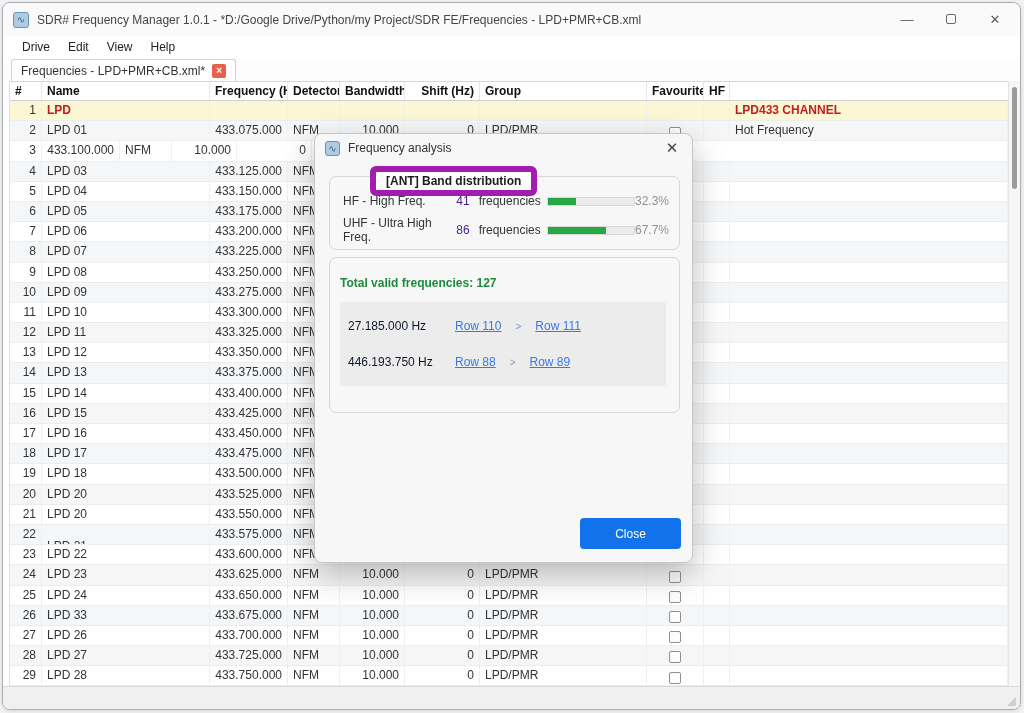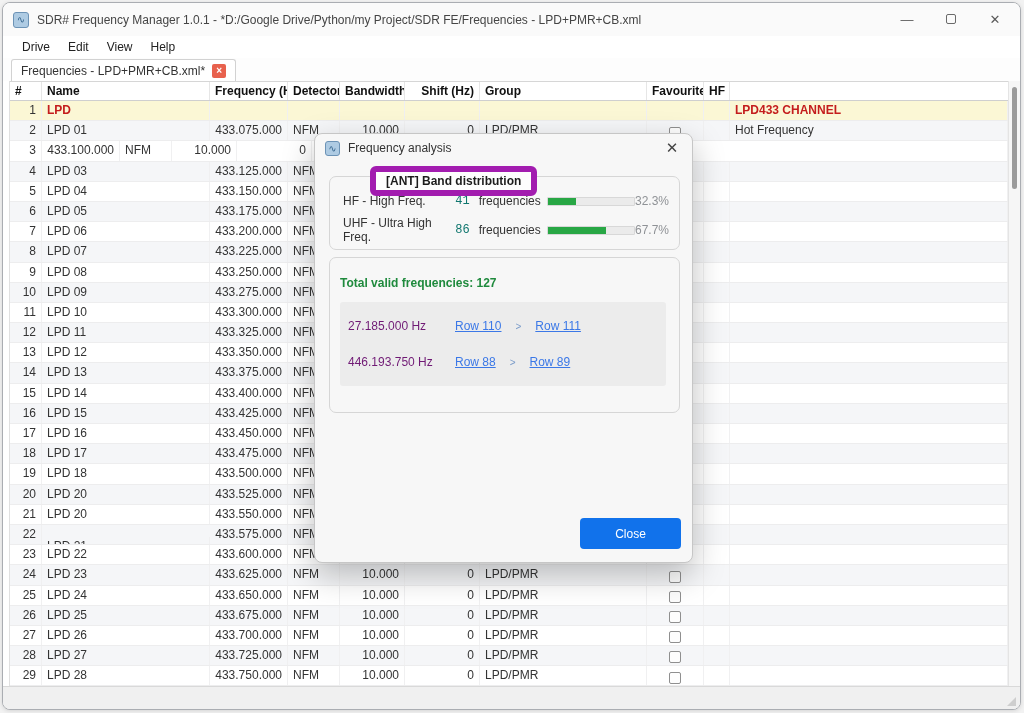--- a/index.html
+++ b/index.html
@@ -64,33 +64,33 @@
 
   .groupbox { position:absolute; left:14px; width:351px; border:1px solid #d6d6d6; border-radius:7px; }
   .g-band { top:42px; height:74px; }
   .g-stat { top:123px; height:156px; }
   .legend { position:absolute; top:-11px; left:8px; background:#fdfdfd; border:6px solid #a21caf;
     border-radius:6px; padding:2px 10px; font-weight:bold; color:#1c1c1c;margin-left:32px; }
 
   .bandrows { padding:17px 8px 0 13px; display:flex; flex-direction:column; gap:8px; }
   .bandrow { display:flex; align-items:center; }
   .blabel { width:120px; color:#333; }
-  .bcount { width:24px; text-align:right; color:#0f766e;font-family:Liberation Mono, monospace; }
+  .bcount { width:24px; text-align:right; color:#4c1d95; }
   .bunit { margin-left:9px; width:64px; color:#333; }
   .bar { width:100px; height:9px; background:#ebebeb; border:1px solid #d8d8d8; border-radius:1px; margin-left:6px; position:relative; }
   .fill { position:absolute; left:0; top:0; bottom:0; background:#28a745; }
   .bpct { flex:1; text-align:right; color:#8f9296; padding-right:2px; }
 
   .stat-body { padding:18px 10px 0 10px; }
   .total-line { color:#1f8a3d; font-weight:bold; }
   .dup-line { color:#d43a3a; font-weight:bold; margin-top:4px; }
   .dupbox { margin-top:12px; margin-right:3px; height:84px; background:#ececec; border-radius:3px;
     display:flex; flex-direction:column; justify-content:space-around; padding:6px 8px; }
   .duprow { display:flex; align-items:center; }
-  .dfreq { width:100px; color:#701a75; }
+  .dfreq { width:100px; color:#0f172a; }
   .dlink { color:#3b78e7; text-decoration:underline; margin-left:7px; }
   .dlink.second { margin-left:0; }
   .dsep { color:#7a9bc9; font-size:10px; margin:0 14px; }
 
   .closebtn { position:absolute; right:11px; bottom:13px; width:101px; height:31px; background:#1172eb;
     border:none; border-radius:4px; color:#fff; font-size:12px; font-family:"Liberation Sans", sans-serif; }
 </style>
 </head>
 <body>
 
@@ -428,21 +428,21 @@
             <div class="cell  c-detector" style="flex: 0 0 52px;">NFM</div>
             <div class="cell al-r c-bandwidth" style="flex: 0 0 65px;">10.000</div>
             <div class="cell al-r c-shift" style="flex: 0 0 75px;">0</div>
             <div class="cell  c-group" style="flex: 0 0 167px;">LPD/PMR</div>
             <div class="cell al-c c-fav" style="flex: 0 0 57px;"><span class="cb"></span></div>
             <div class="cell  c-hf" style="flex: 0 0 26px;"></div>
             <div class="cell  c-note" style="flex: 1 1 auto;"></div>
           </div>
           <div class="row alt">
             <div class="cell al-r c-num" style="flex: 0 0 32px;">26</div>
-            <div class="cell  c-name" style="flex: 0 0 168px;">LPD 25</div>
+            <div class="cell  c-name" style="flex: 0 0 168px;">LPD 33</div>
             <div class="cell al-r c-freq" style="flex: 0 0 78px;">433.675.000</div>
             <div class="cell  c-detector" style="flex: 0 0 52px;">NFM</div>
             <div class="cell al-r c-bandwidth" style="flex: 0 0 65px;">10.000</div>
             <div class="cell al-r c-shift" style="flex: 0 0 75px;">0</div>
             <div class="cell  c-group" style="flex: 0 0 167px;">LPD/PMR</div>
             <div class="cell al-c c-fav" style="flex: 0 0 57px;"><span class="cb"></span></div>
             <div class="cell  c-hf" style="flex: 0 0 26px;"></div>
             <div class="cell  c-note" style="flex: 1 1 auto;"></div>
           </div>
           <div class="row">

